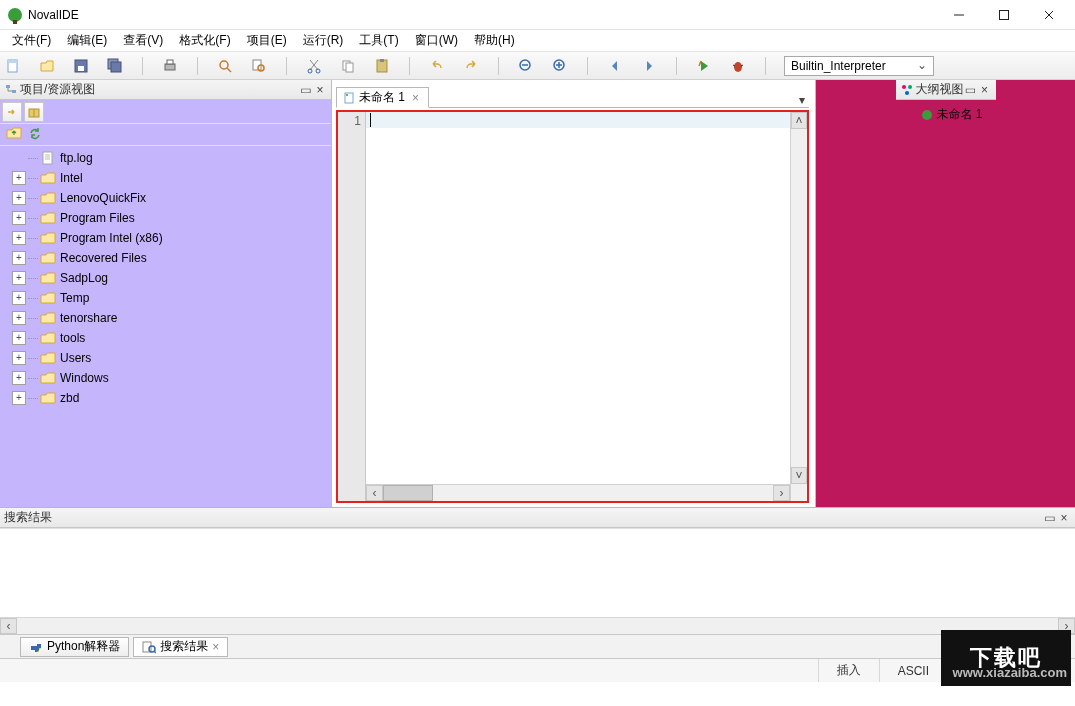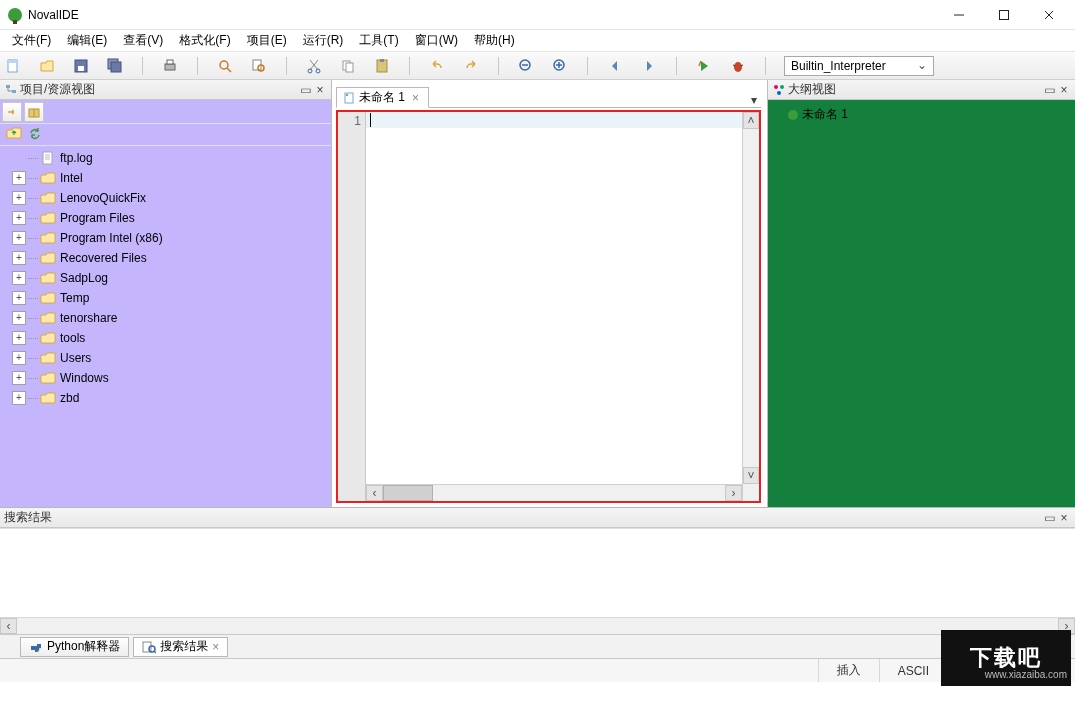--- a/index.html
+++ b/index.html
@@ -62,21 +62,21 @@
 .caret { width:1px; height:14px; background:#000; }
 .vscroll { width:17px; background:#f0f0f0; border-left:1px solid #d0d0d0; position:relative; }
 .vscroll .arrow { height:17px; display:flex; align-items:center; justify-content:center; color:#555; background:#e4e4e4; border:1px solid #c8c8c8; }
 .vscroll .arrow.bottom { position:absolute; bottom:17px; left:0; right:0; }
 .hscroll { position:absolute; left:0; right:0; bottom:0; height:17px; background:#f0f0f0; border-top:1px solid #d0d0d0; display:flex; }
 .hscroll .arrow { width:17px; display:flex; align-items:center; justify-content:center; background:#e4e4e4; border:1px solid #c8c8c8; color:#555; }
 .hscroll .thumb { width:50px; background:#d0d0d0; border:1px solid #b0b0b0; }
 .hscroll .track { flex:1; }
 
 
-.right-panel { width:308px; border-left:1px solid #bdbdbd; display:flex; flex-direction:column; background:#15803d; }
+.right-panel { width:260px; border-left:1px solid #bdbdbd; display:flex; flex-direction:column; background:#be185d;align-items:center; }
 .outline-body { flex:1; padding:4px; }
 .outline-item { display:flex; align-items:center; gap:4px; padding:2px; }
 .ball { width:10px; height:10px; border-radius:50%; background:#3a9c3a; }
 
 
 .search-panel { height: 127px; border-top:1px solid #b8b8b8; display:flex; flex-direction:column; }
 .search-body { flex:1; background:#fff; border-top:1px solid #e0e0e0; position:relative; }
 .body-hscroll { position:absolute; left:0; right:0; bottom:0; height:17px; background:#f0f0f0; border-top:1px solid #d8d8d8; display:flex; }
 .body-hscroll .arrow { width:17px; display:flex; align-items:center; justify-content:center; background:#e4e4e4; border:1px solid #c8c8c8; color:#555; }
 .body-hscroll .track { flex:1; }
@@ -84,21 +84,21 @@
 
 .bottom-tabs { height:24px; background:#f2f2f2; border-top:1px solid #c8c8c8; display:flex; align-items:center; padding:0 20px; gap:4px; }
 .btab { height:20px; border:1px solid #b8b8b8; background:linear-gradient(#fff,#eee); display:flex; align-items:center; padding:0 8px; gap:4px; }
 .btab.active { background:#fff; }
 
 
 .statusbar { height:24px; border-top:1px solid #c8c8c8; background:#f6f6f6; display:flex; align-items:center; padding:0 8px; }
 .status-spacer { flex:1; }
 .status-cell { padding:0 18px; border-left:1px solid #d8d8d8; height:100%; display:flex; align-items:center; color:#333; }
 
-.watermark { position:absolute; right:8px; bottom:26px; font-size:10px; color:#bbb; }
+.watermark { position:absolute; right:8px; bottom:26px; font-size:13px; color:#bbb;font-weight:bold; }
 .big-logo { position:absolute; right:4px; bottom:20px; width:130px; height:56px; background:#111; color:#fff; display:flex; align-items:center; justify-content:center; font-size:22px; font-weight:bold; letter-spacing:2px; }
 </style>
 </head>
 <body>
 
 <div class="titlebar">
   <div class="app-icon"></div>
   <div class="title-text">NovalIDE</div>
   <div class="title-spacer"></div>
   <div class="win-btns">

